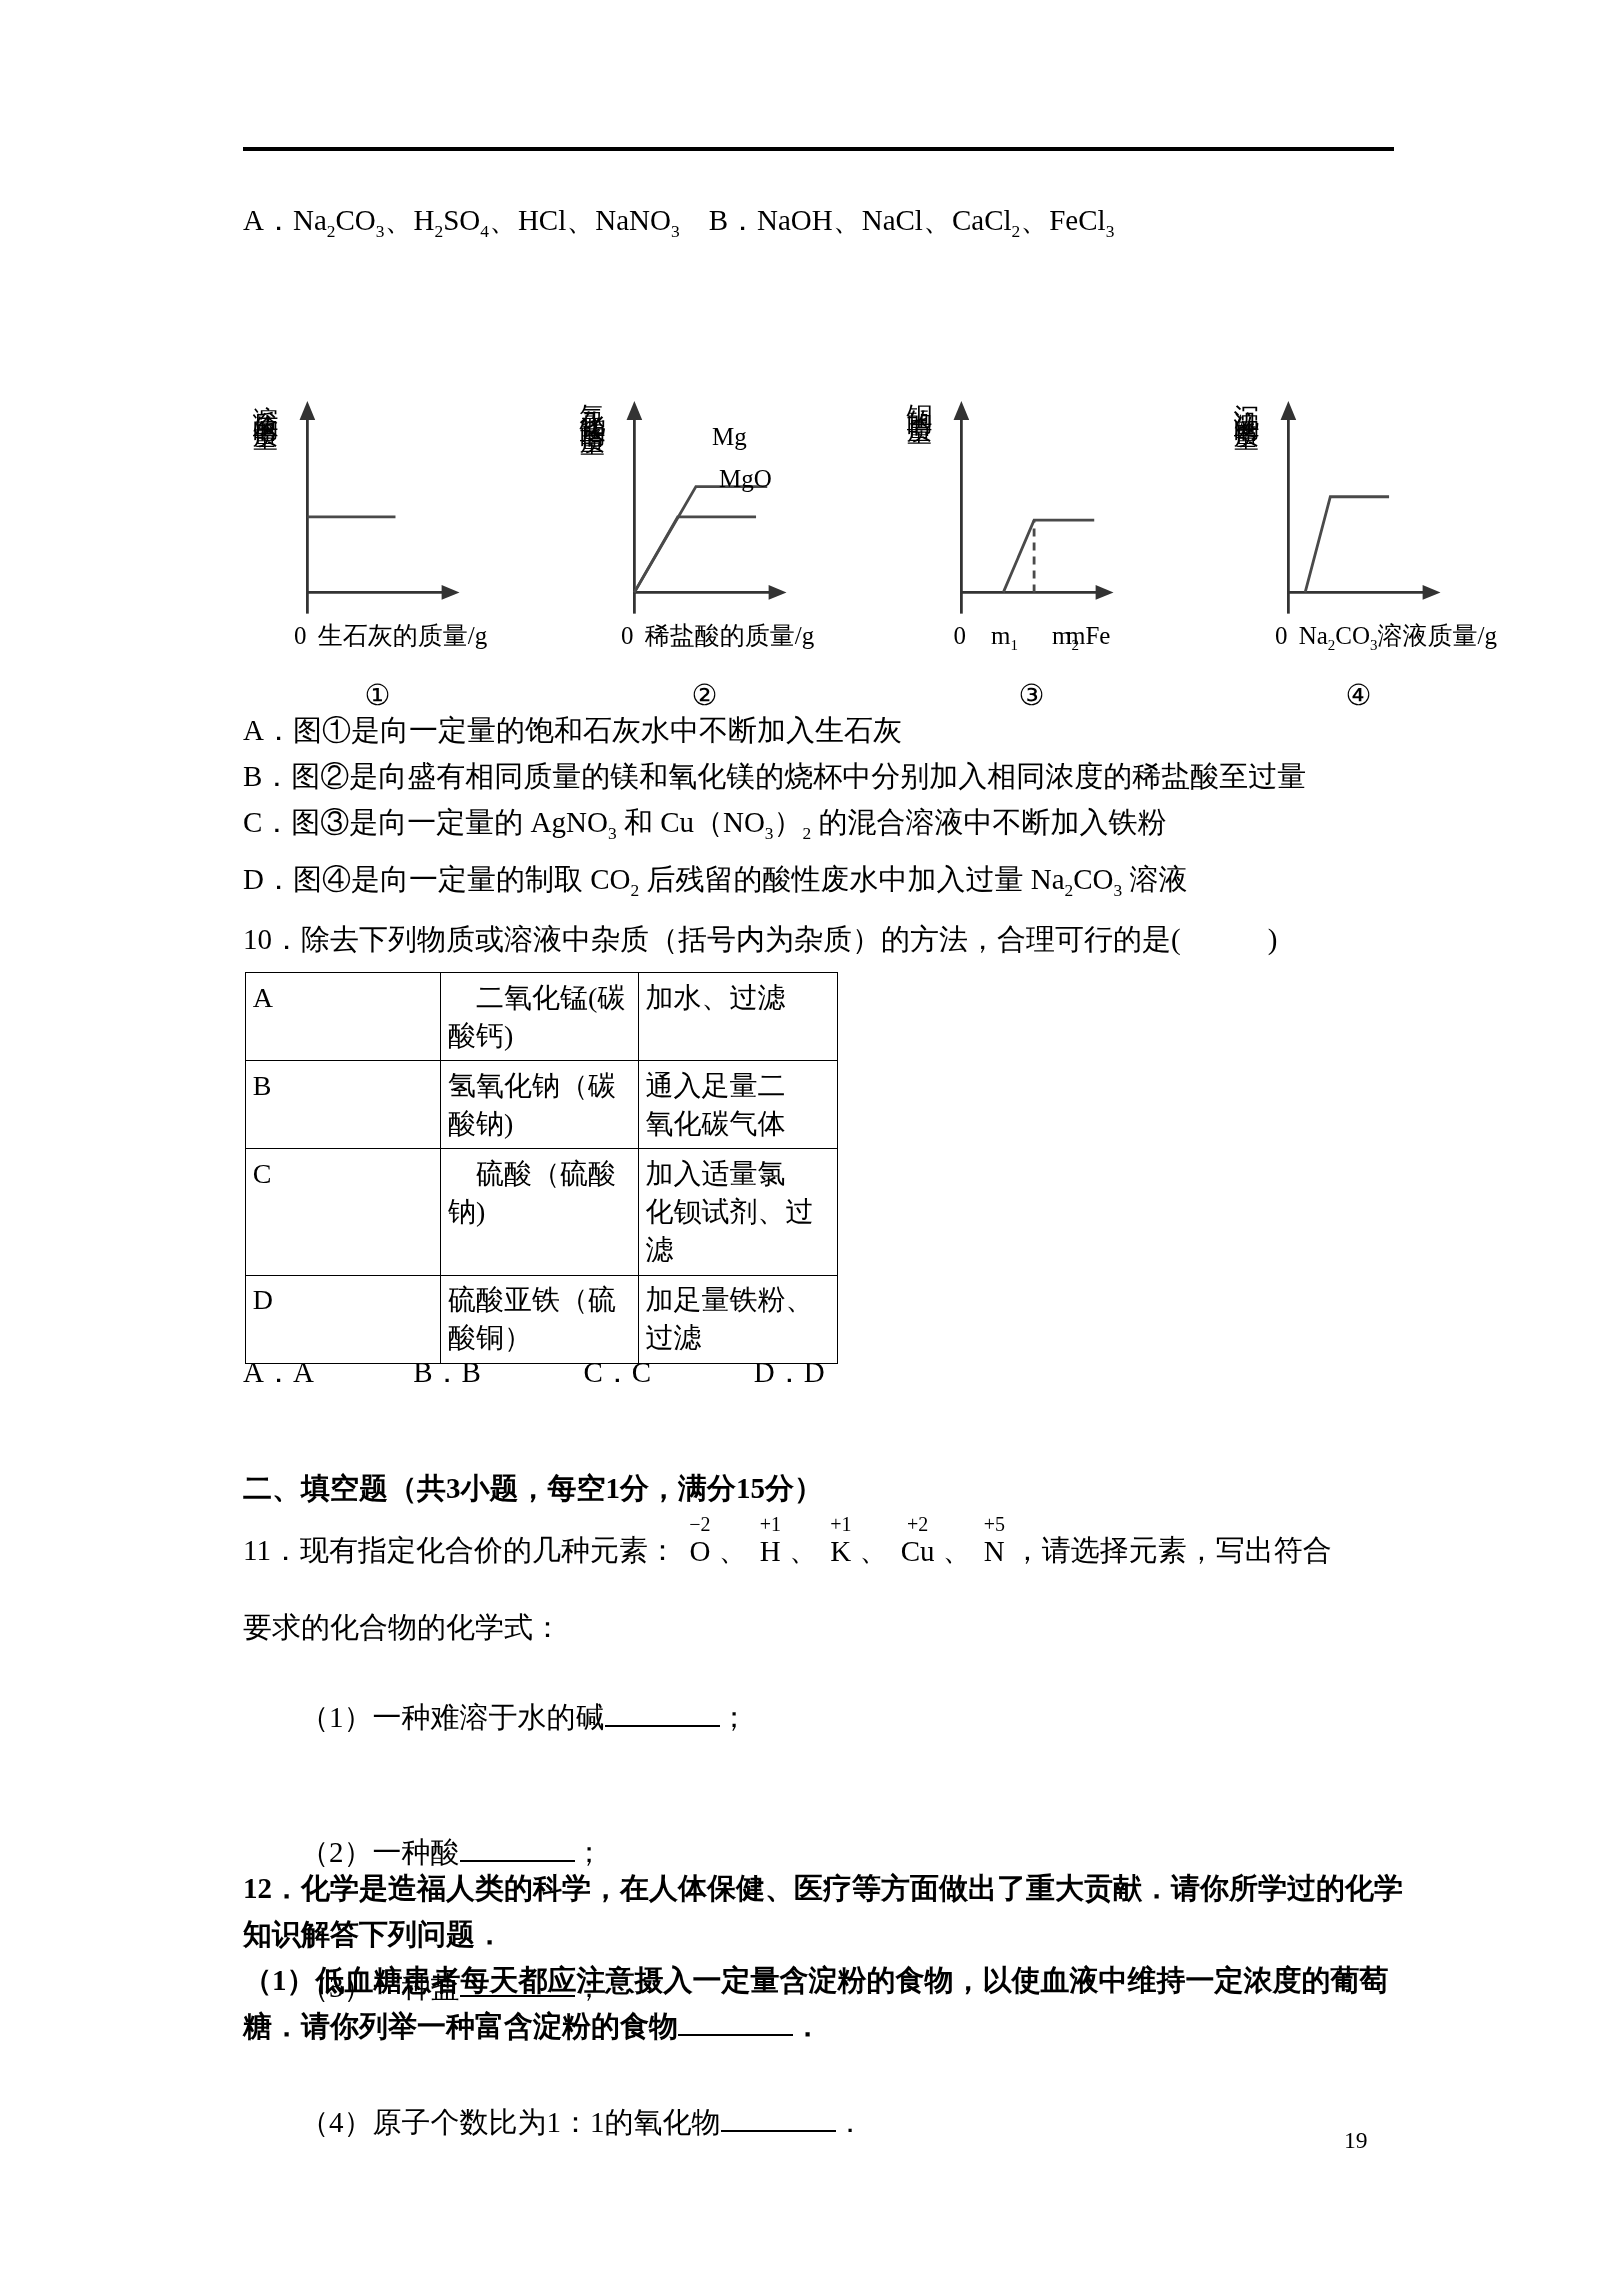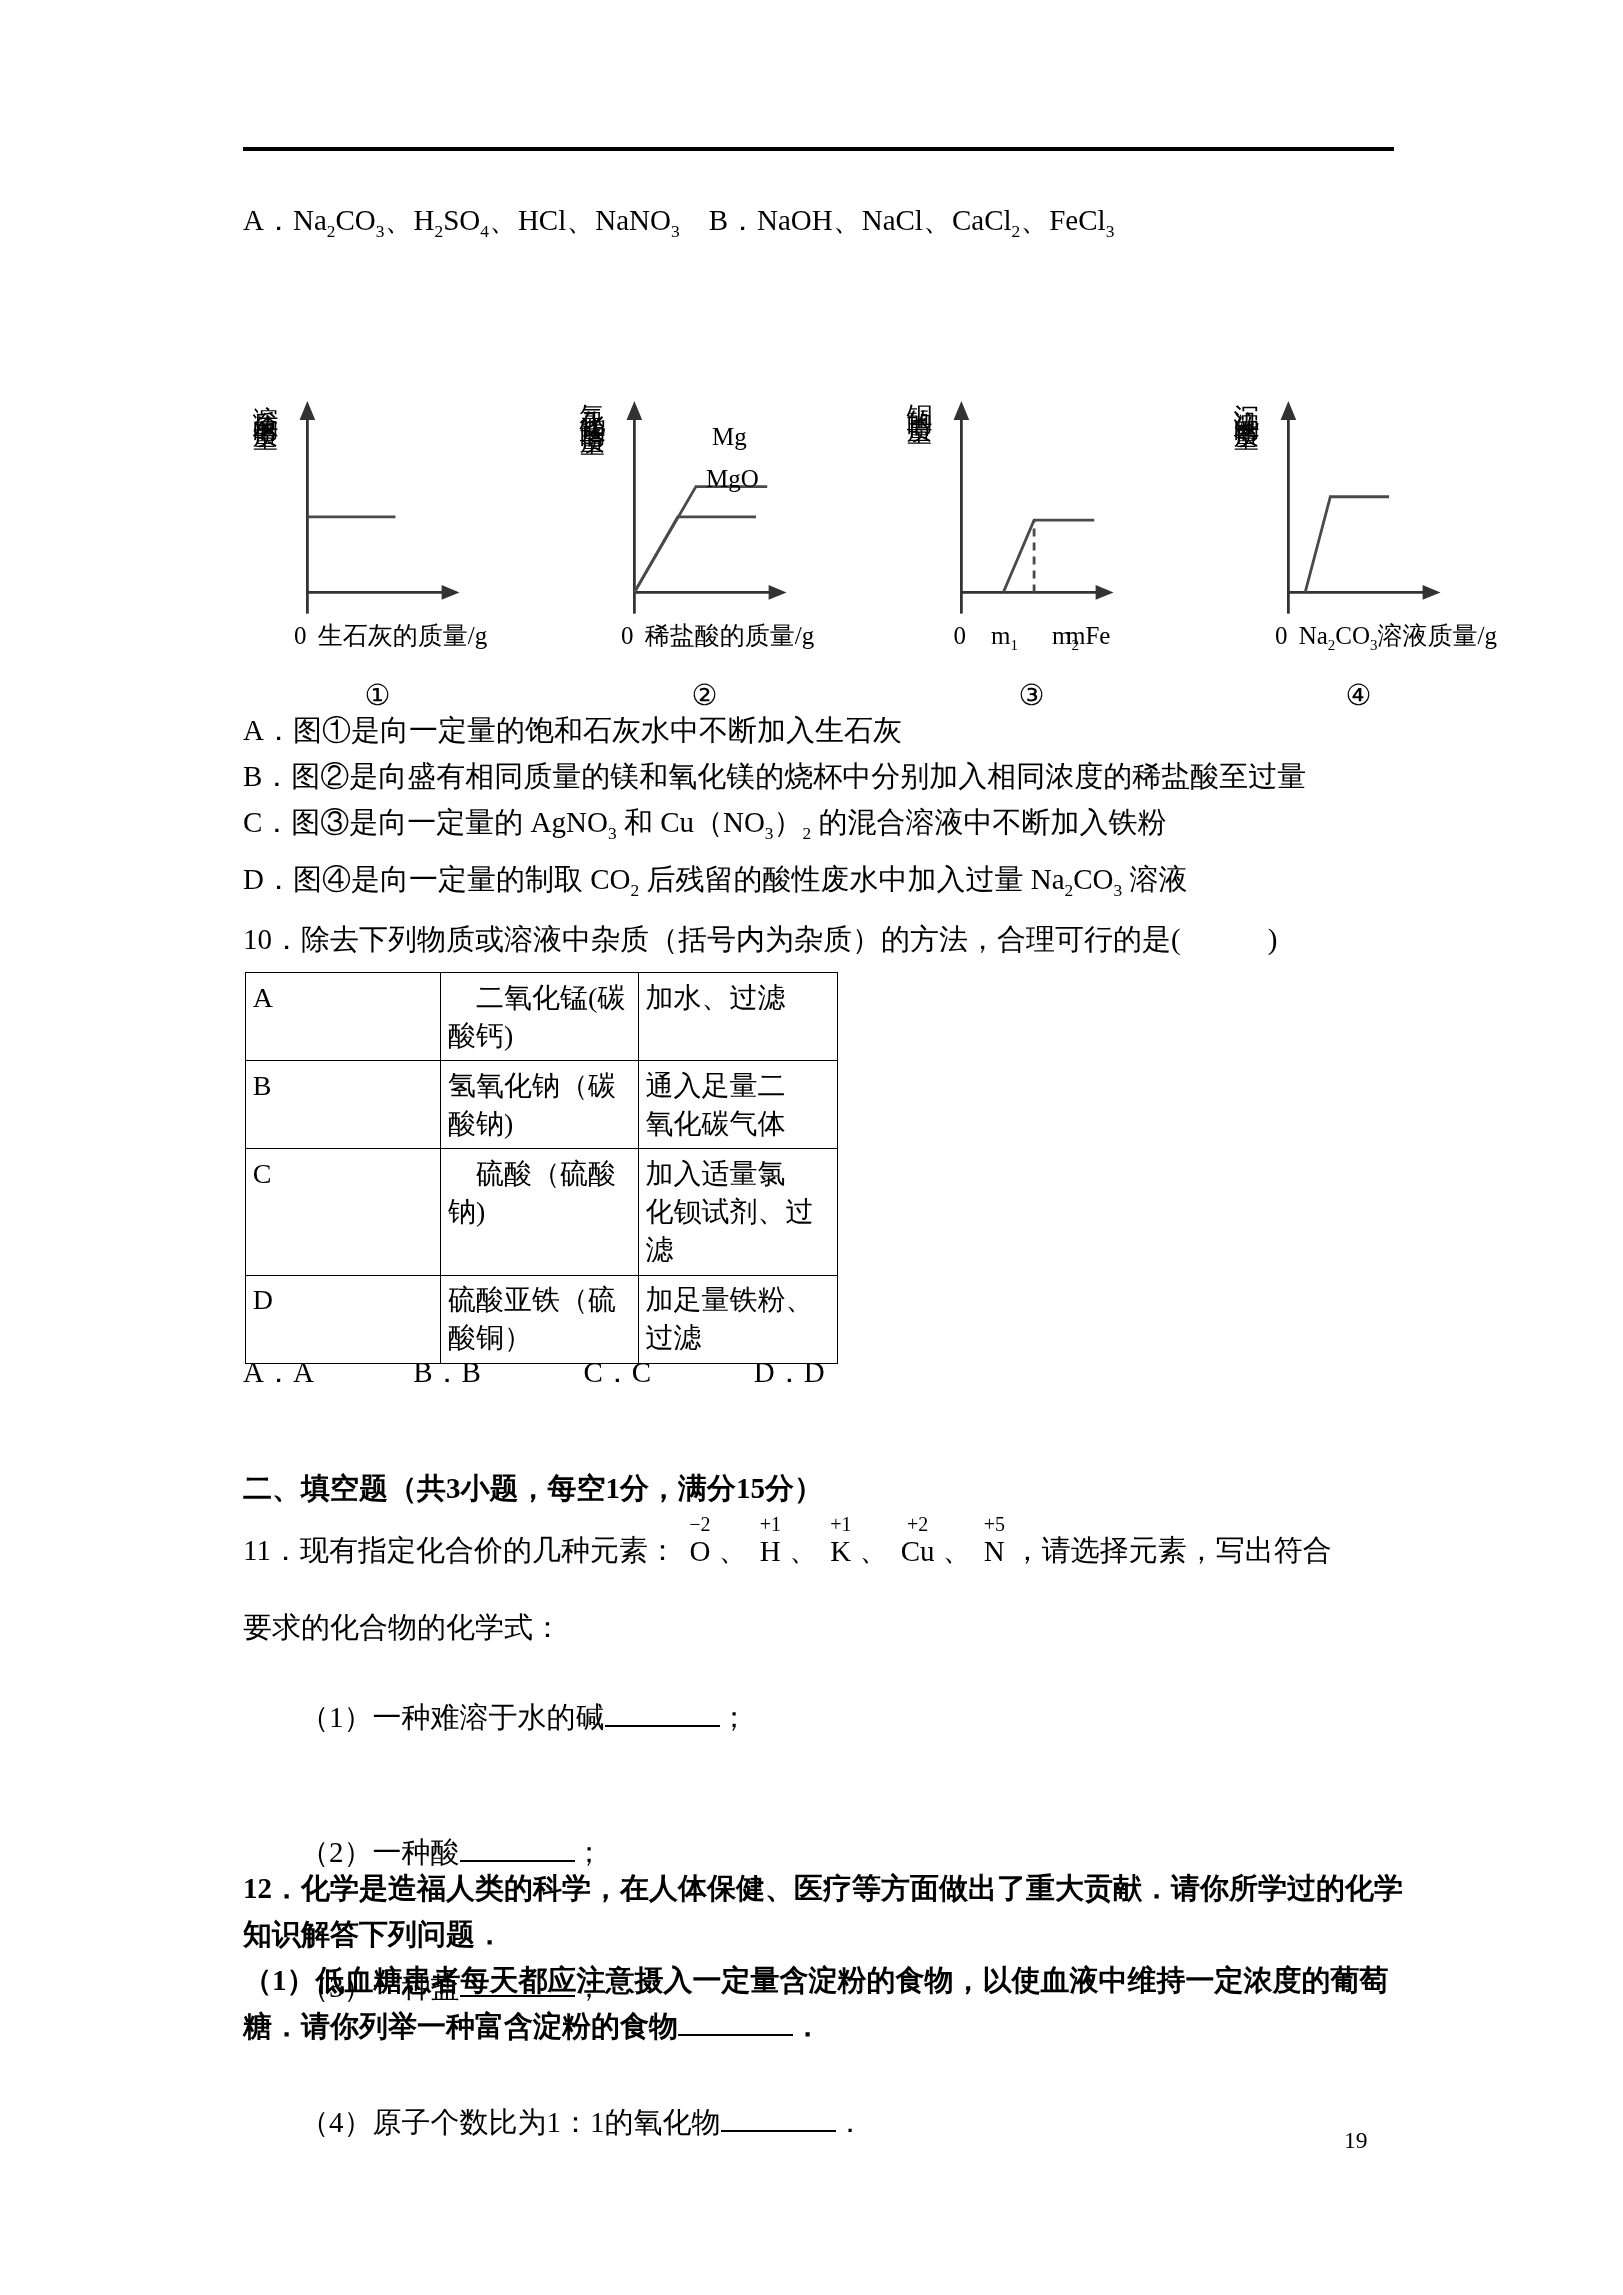--- a/index.html
+++ b/index.html
@@ -107,21 +107,21 @@
           <polygon class="ah" points="312,358 280,345 280,371"></polygon>
         <polyline points="40,358 150,169 277.5,169" class="curve"></polyline>
             <polyline points="40,358 117.5,223 257.5,223" class="curve"></polyline>
           </svg>
         <div class="gx">
           <span class="g0">0</span>
           <span class="gxlabel">稀盐酸的质量/g</span>
         </div>
         <div class="gnum">②</div>
       <span class="gcurvelabel" style="left: 100px; top: 54px;">Mg</span>
-          <span class="gcurvelabel" style="left: 94px; top: 96px;">MgO</span>
+          <span class="gcurvelabel" style="left: 107px; top: 96px;">MgO</span>
         </div>
     </div>
 
     <div class="graph">
       <div class="gy">
         <div class="gylabel">铜的质量</div>
         <div class="gyunit"></div>
       </div>
       <div class="gmain">
         <svg class="plot" width="179" height="224" viewBox="0 0 320 400">

